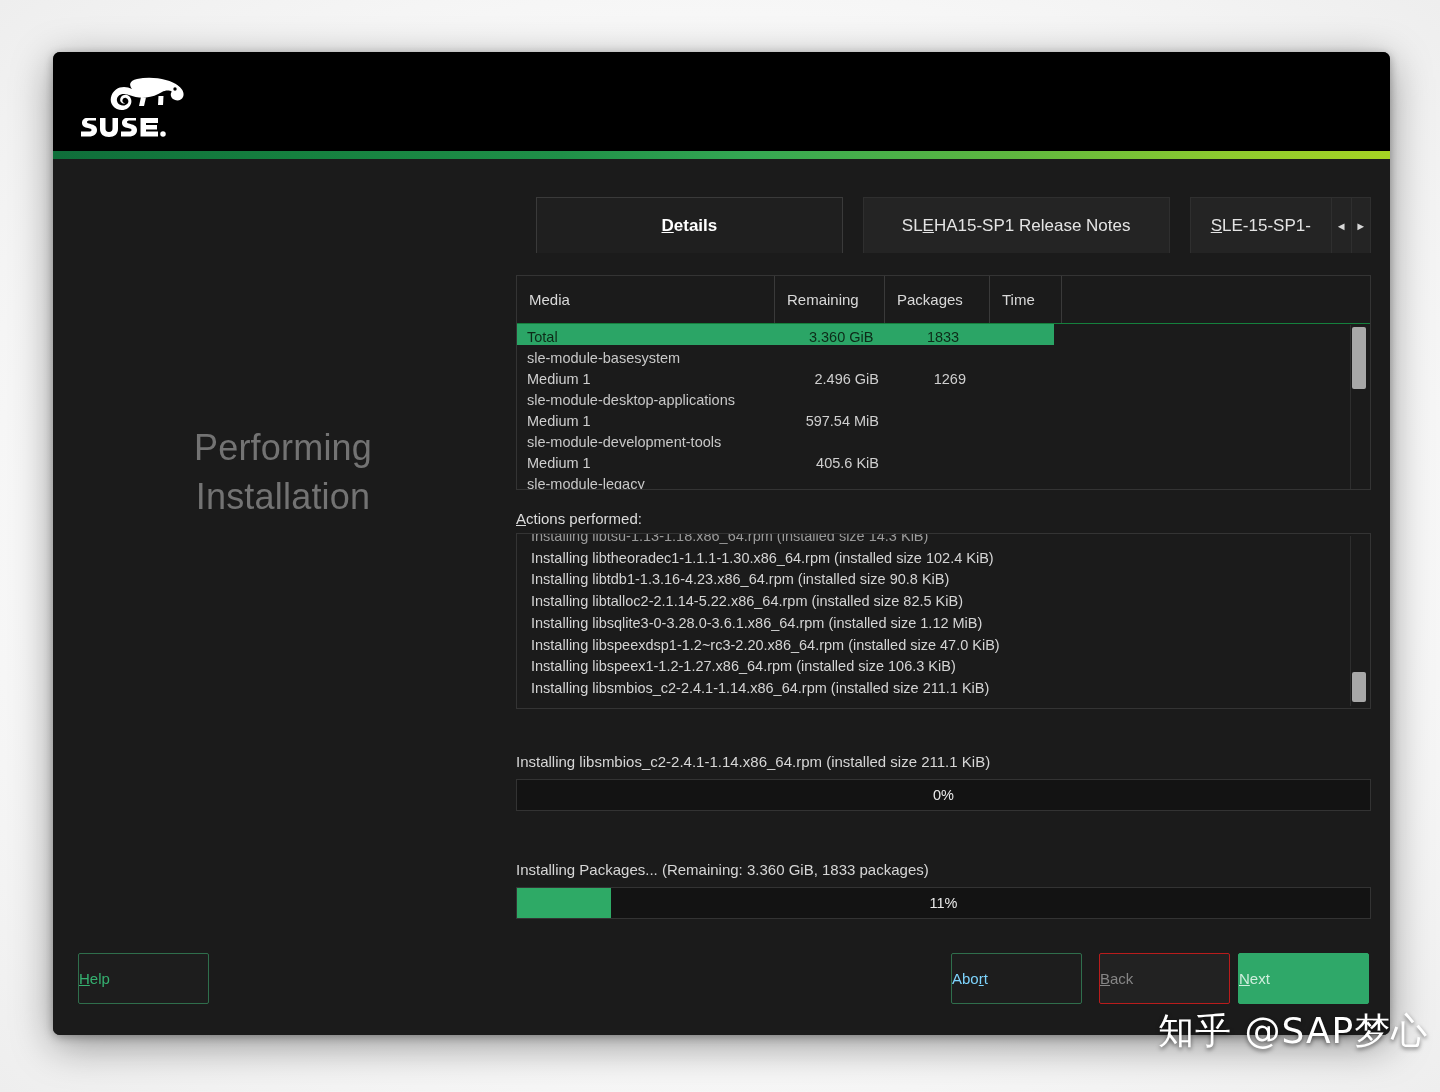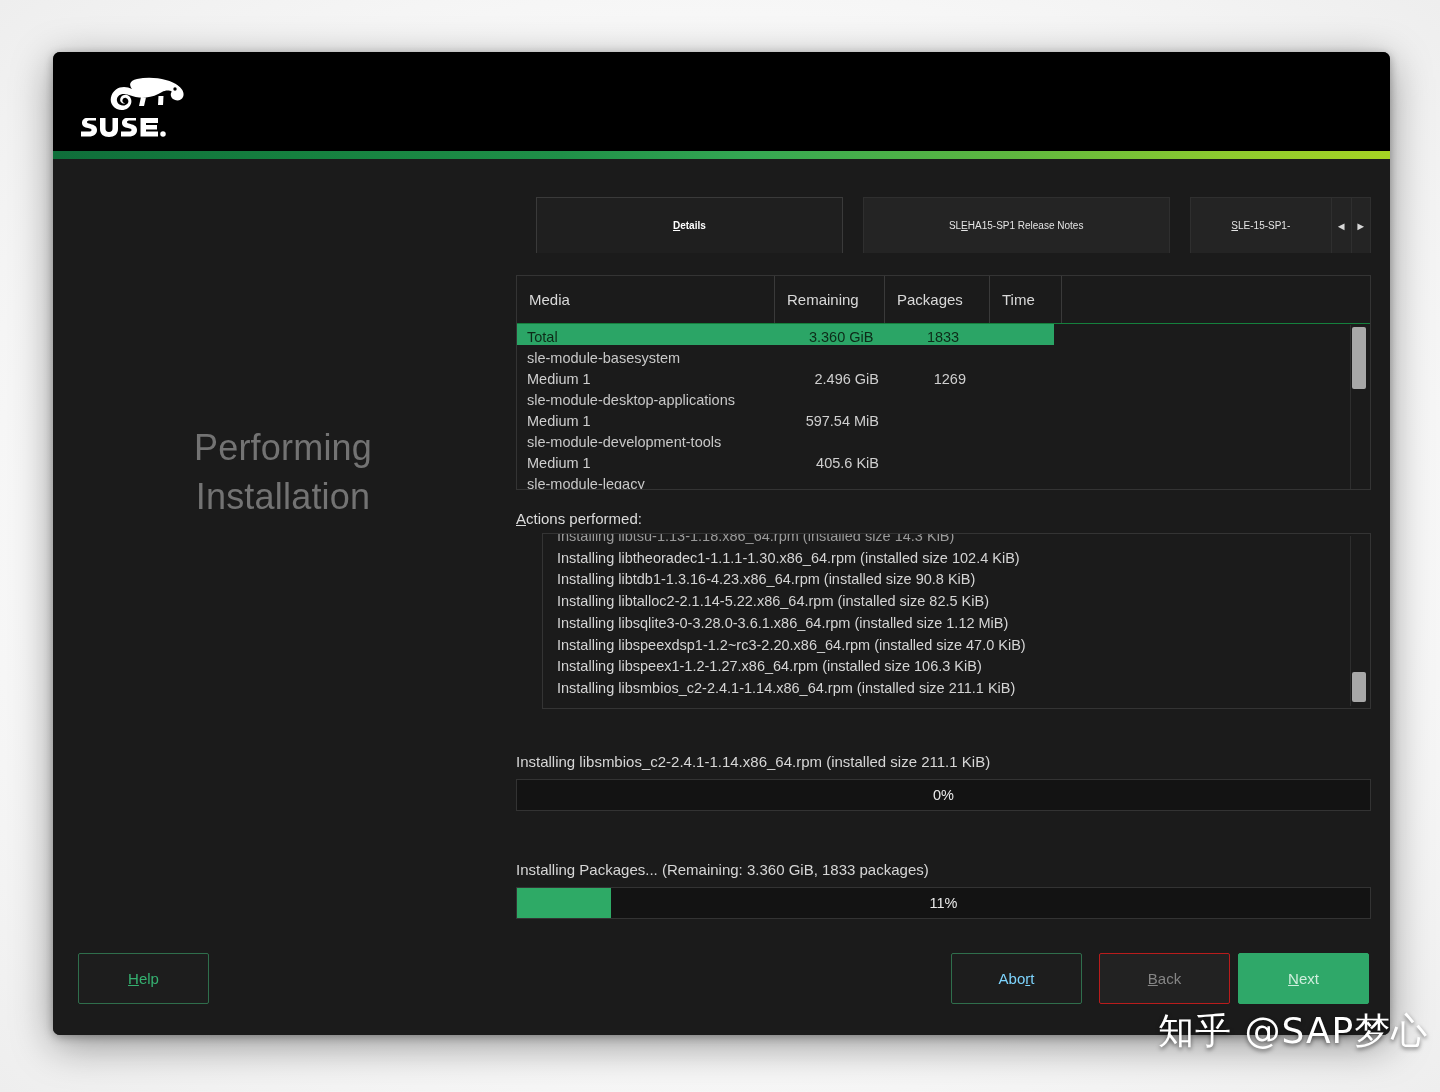--- a/index.html
+++ b/index.html
@@ -98,21 +98,21 @@
   .tabbar {
     display: flex;
     height: 56px;
     align-items: stretch;
   }
   .tab {
     background: #242424;
     border: 1px solid #2f2f2f;
     border-bottom: none;
     color: #e4e4e4;
-    font-size: 10px;
+    font-size: 17px;
     display: flex;
     align-items: center;
     justify-content: center;
     padding: 0 14px;
     cursor: pointer;
     white-space: nowrap;
     margin-left: 20px;
   }
   .tab.active {
     background: #1f1f1f;
@@ -212,21 +212,20 @@
   .actions-label u { text-decoration: underline; }
 
   
   .log-box {
     margin-top: 6px;
     height: 176px;
     background: #1b1b1b;
     border: 1px solid #343434;
     position: relative;
     overflow: hidden;
-    margin-left: 26px;
   }
   .log-inner {
     position: absolute;
     left: 0;
     top: -8px;
     width: 100%;
     padding: 0 14px;
   }
   .log-line {
     font-size: 14.5px;
@@ -274,21 +273,20 @@
     position: absolute;
     left: 0; right: 0;
     bottom: 0;
     height: 96px;
   }
   .btn {
     position: absolute;
     height: 51px;
     display: flex;
     align-items: center;
-    justify-content: center;
     font-size: 15px;
     cursor: pointer;
     border-radius: 2px;
     user-select: none;
   }
   .btn u { text-decoration: underline; }
 
   .btn-help {
     left: 25px;
     top: 14px;

